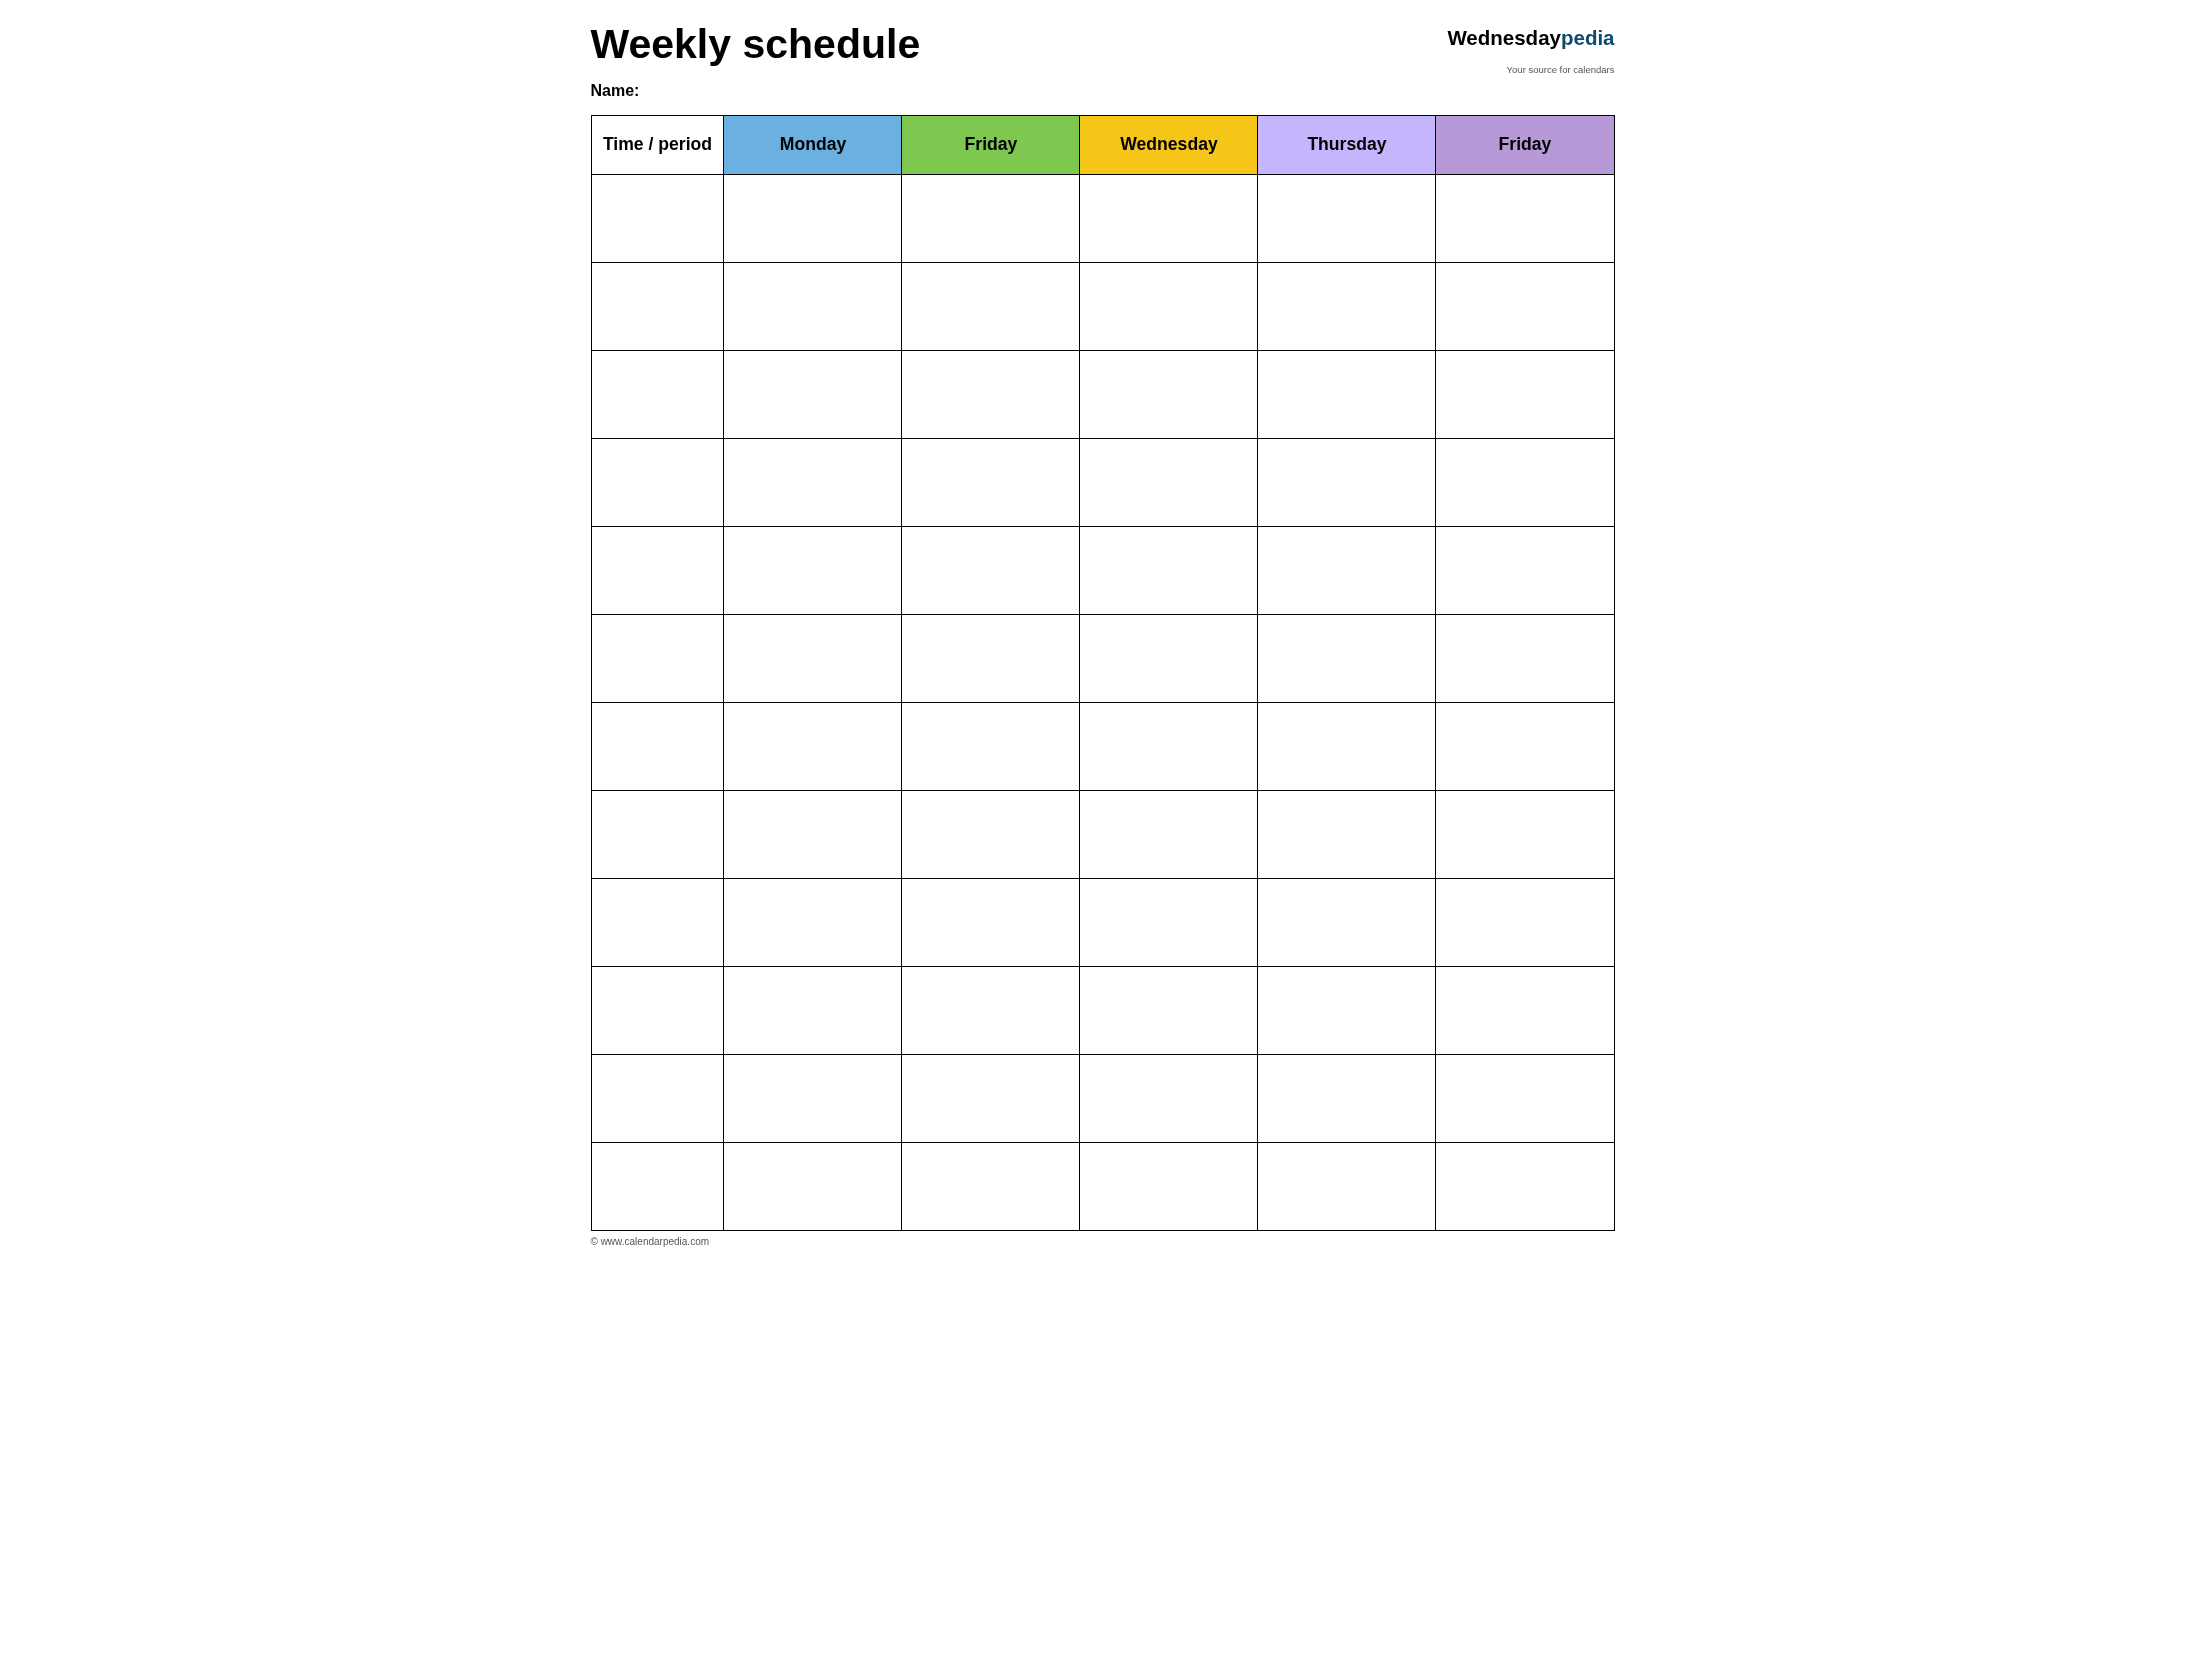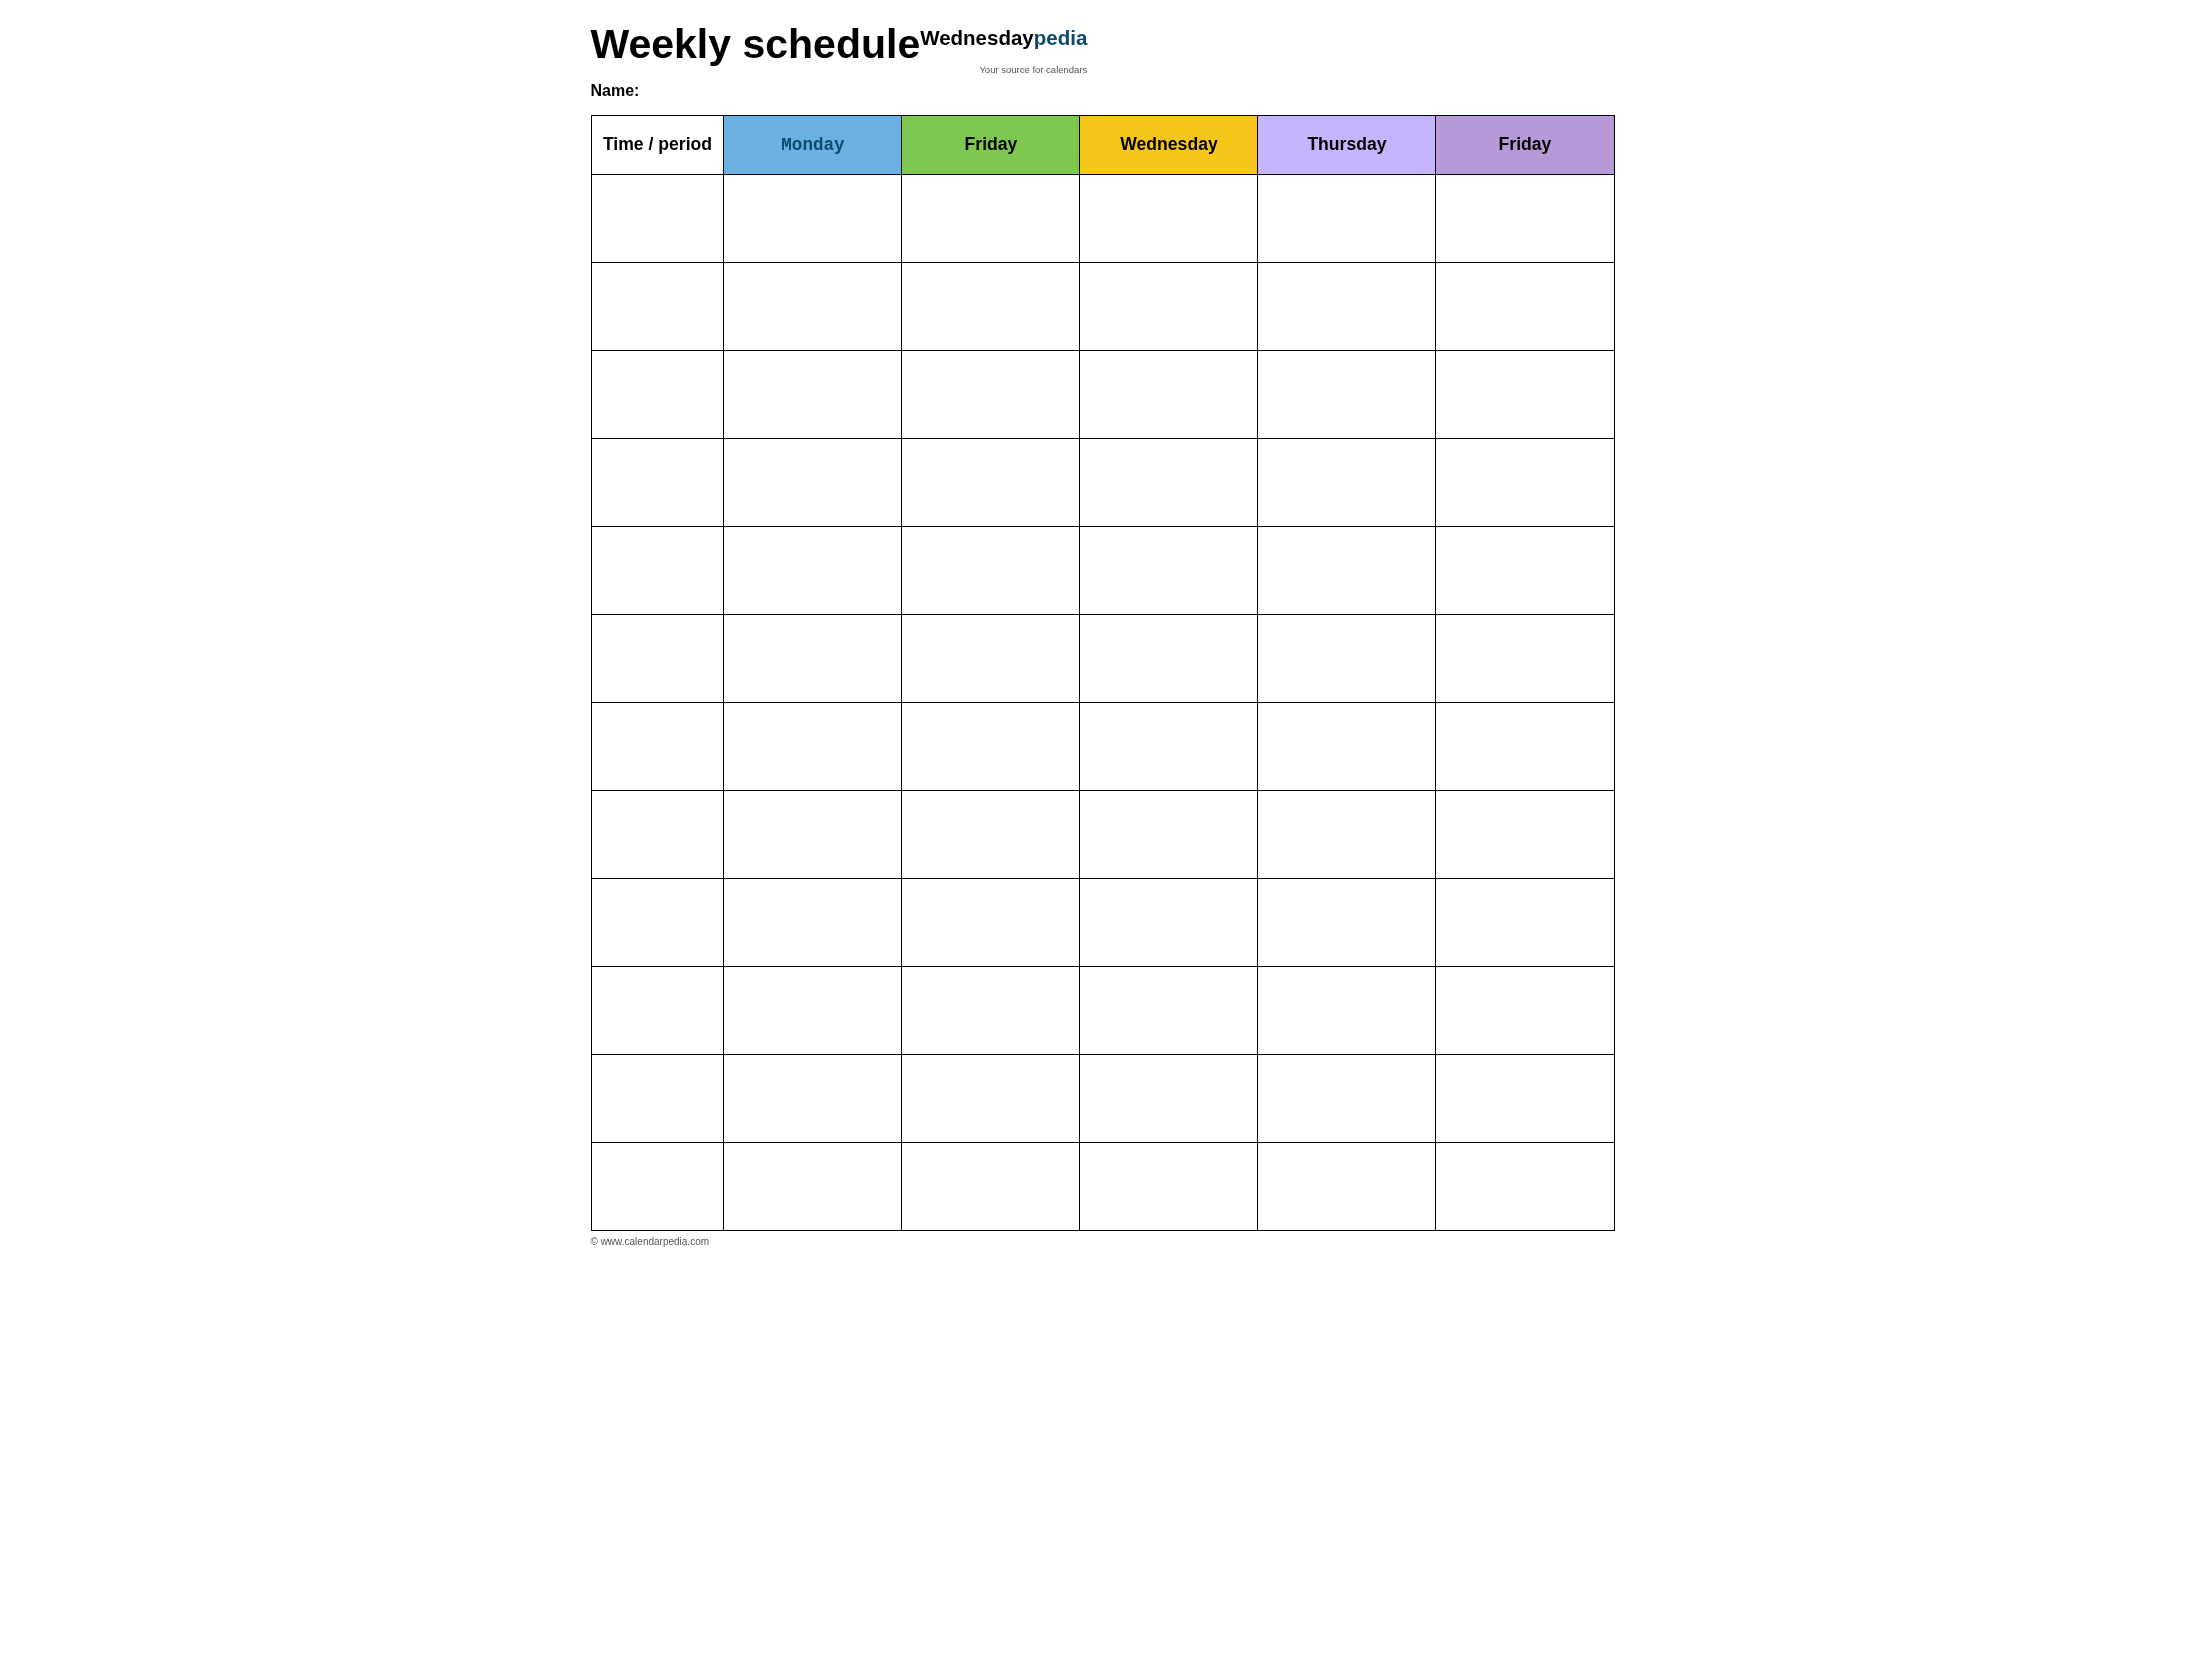--- a/index.html
+++ b/index.html
@@ -16,20 +16,21 @@
       min-height: 100vh;
     }
 
     .page-container {
       max-width: 1024px;
       margin: 0 auto;
     }
 
     .header-row {
       display: flex;
+      justify-content: space-between;
       align-items: flex-start;
       margin-bottom: 7.3px;
     }
 
     .page-title {
       font-size: 41px;
       font-weight: bold;
       color: #000000;
       line-height: 1.1;
     }
@@ -96,22 +97,21 @@
 
     .col-time {
       width: 13%;
       background: #ffffff;
       color: #000000;
     }
 
     .col-monday {
       width: 17.4%;
       background: #6ab0e0;
-      color: #0c4a6e;
-      font-family: Liberation Mono, monospace;
+      color: #000000;
     }
 
     .col-tuesday {
       width: 17.4%;
       background: #7ec850;
       color: #000000;
     }
 
     .col-wednesday {
       width: 17.4%;

